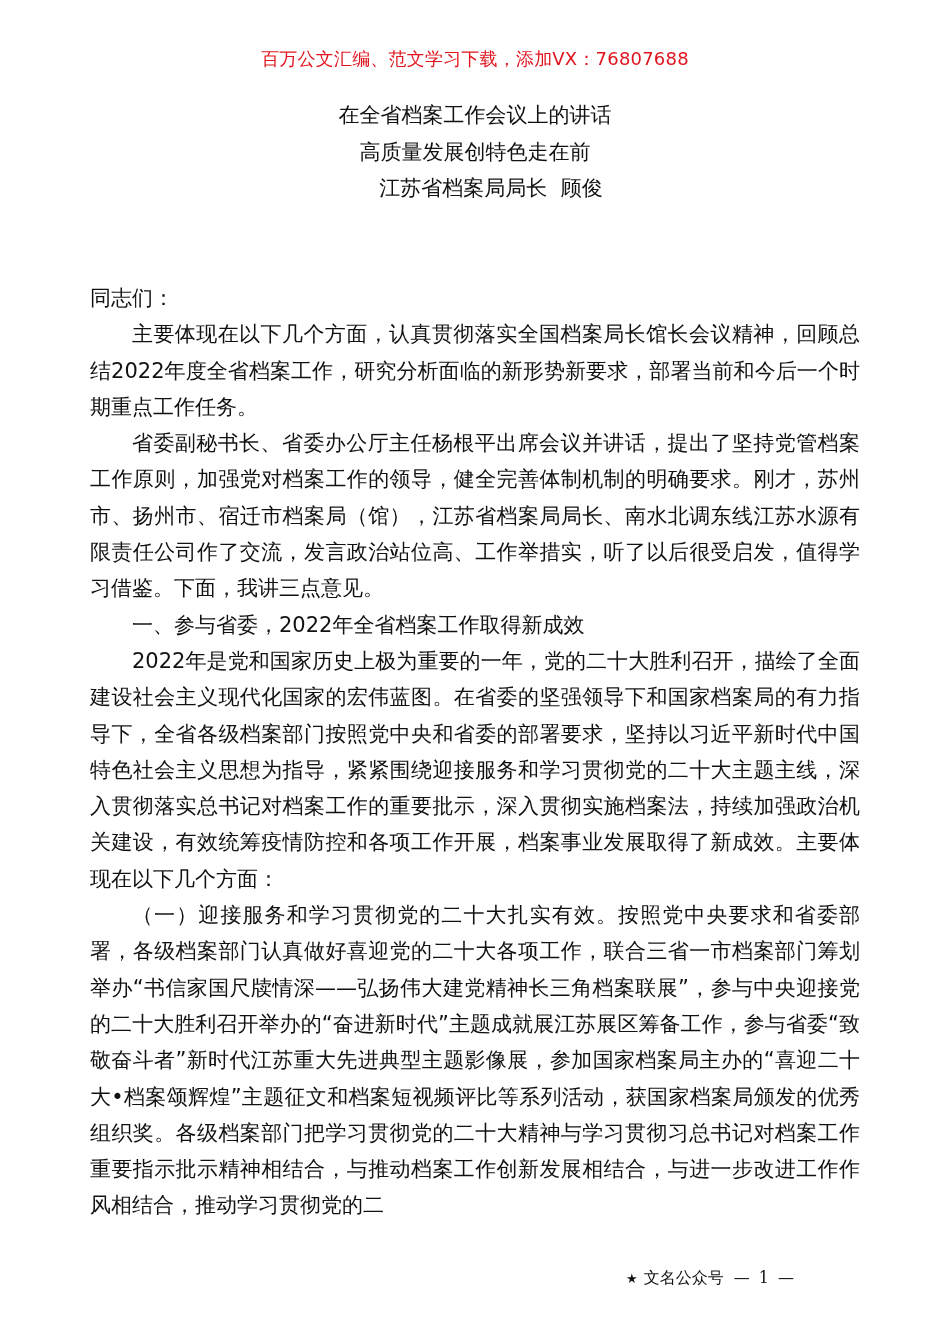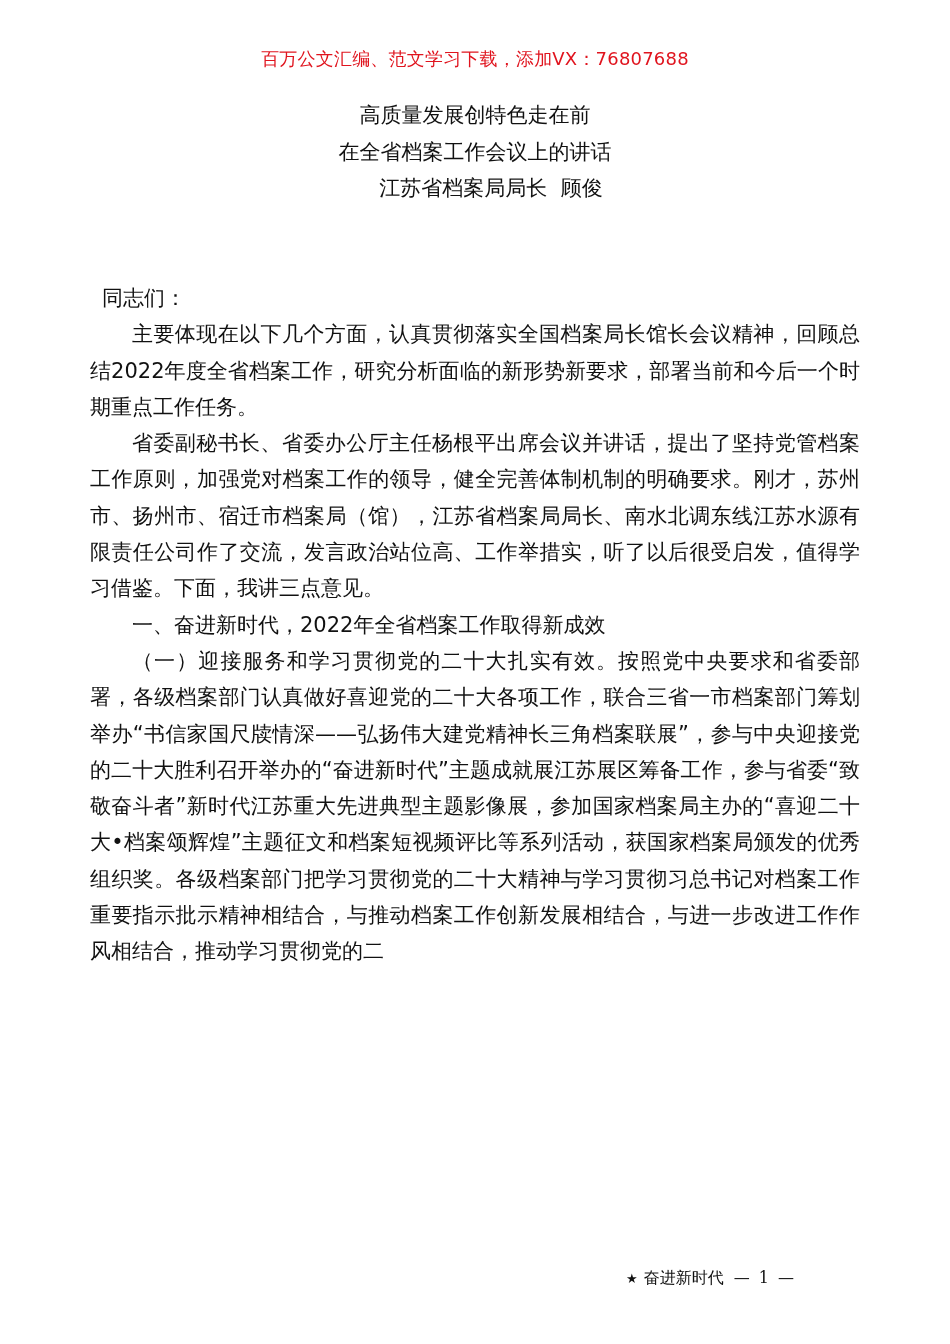--- a/index.html
+++ b/index.html
@@ -56,21 +56,20 @@
     }
     .body p {
       margin: 0;
       padding: 0;
     }
     .body p.indent {
       text-indent: 42px;
     }
     .body p.salutation {
       text-indent: 0;
-      margin-left: 12px;
     }
     .footer {
       position: absolute;
       top: 1267px;
       left: 626px;
       font-size: 16px;
       line-height: 22px;
       color: #111111;
       white-space: nowrap;
     }
@@ -85,30 +84,31 @@
     }
   </style>
 </head>
 <body>
 
 <div class="page">
 
   <div class="watermark">百万公文汇编、范文学习下载，添加VX：76807688</div>
 
   <div class="title-block">
+    <div>在全省档案工作会议上的讲话</div>
     <div>高质量发展创特色走在前</div>
-    <div>在全省档案工作会议上的讲话</div>
     <div style="white-space:pre;margin-left:32px;">江苏省档案局局长  顾俊</div>
   </div>
 
   <div class="body">
     <p class="salutation">同志们：</p>
     <p class="indent">主要体现在以下几个方面，认真贯彻落实全国档案局长馆长会议精神，回顾总结2022年度全省档案工作，研究分析面临的新形势新要求，部署当前和今后一个时期重点工作任务。</p>
     <p class="indent">省委副秘书长、省委办公厅主任杨根平出席会议并讲话，提出了坚持党管档案工作原则，加强党对档案工作的领导，健全完善体制机制的明确要求。刚才，苏州市、扬州市、宿迁市档案局（馆），江苏省档案局局长、南水北调东线江苏水源有限责任公司作了交流，发言政治站位高、工作举措实，听了以后很受启发，值得学习借鉴。下面，我讲三点意见。</p>
-    <p class="indent">一、奋进新时代，2022年全省档案工作取得新成效</p>
+    <p class="indent">一、参与省委，2022年全省档案工作取得新成效</p>
+    <p class="indent">2022年是党和国家历史上极为重要的一年，党的二十大胜利召开，描绘了全面建设社会主义现代化国家的宏伟蓝图。在省委的坚强领导下和国家档案局的有力指导下，全省各级档案部门按照党中央和省委的部署要求，坚持以习近平新时代中国特色社会主义思想为指导，紧紧围绕迎接服务和学习贯彻党的二十大主题主线，深入贯彻落实总书记对档案工作的重要批示，深入贯彻实施档案法，持续加强政治机关建设，有效统筹疫情防控和各项工作开展，档案事业发展取得了新成效。主要体现在以下几个方面：</p>
     <p class="indent">（一）迎接服务和学习贯彻党的二十大扎实有效。按照党中央要求和省委部署，各级档案部门认真做好喜迎党的二十大各项工作，联合三省一市档案部门筹划举办“书信家国尺牍情深——弘扬伟大建党精神长三角档案联展”，参与中央迎接党的二十大胜利召开举办的“奋进新时代”主题成就展江苏展区筹备工作，参与省委“致敬奋斗者”新时代江苏重大先进典型主题影像展，参加国家档案局主办的“喜迎二十大•档案颂辉煌”主题征文和档案短视频评比等系列活动，获国家档案局颁发的优秀组织奖。各级档案部门把学习贯彻党的二十大精神与学习贯彻习总书记对档案工作重要指示批示精神相结合，与推动档案工作创新发展相结合，与进一步改进工作作风相结合，推动学习贯彻党的二</p>
   </div>
 
   <div class="footer">
-    <span class="star">★</span><span>奋进新时代</span><span class="page-num">— 1 —</span>
+    <span class="star">★</span><span>文名公众号</span><span class="page-num">— 1 —</span>
   </div>
 
 </div>
 
 </body></html>

